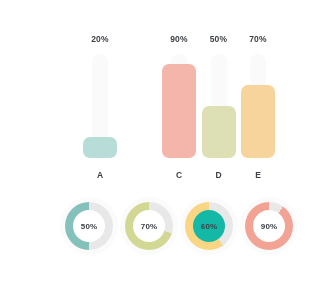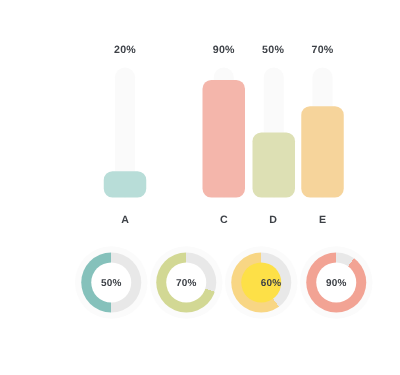--- a/index.html
+++ b/index.html
@@ -181,21 +181,21 @@
       <div class="donut-group" style="left: 60px;">
         <div class="donut-halo" style="background: rgb(251, 251, 251);"></div>
         <div class="donut-ring" style="background: conic-gradient(rgb(232, 232, 232) 0deg, rgb(232, 232, 232) 108deg, rgb(210, 216, 148) 108deg, rgb(210, 216, 148) 360deg);"></div>
         <div class="donut-hole" style="background: rgb(255, 255, 255);">
           <span class="donut-value">70%</span>
         </div>
       </div>
       <div class="donut-group" style="left: 120px;">
         <div class="donut-halo" style="background: rgb(251, 251, 251);"></div>
         <div class="donut-ring" style="background: conic-gradient(rgb(232, 232, 232) 0deg, rgb(232, 232, 232) 144deg, rgb(248, 214, 132) 144deg, rgb(248, 214, 132) 360deg);"></div>
-        <div class="donut-hole" style="background: #fde047; justify-content: flex-end;">
+        <div class="donut-hole" style="background: #14b8a6;">
           <span class="donut-value">60%</span>
         </div>
       </div>
       <div class="donut-group" style="left: 180px;">
         <div class="donut-halo" style="background: rgb(251, 251, 251);"></div>
         <div class="donut-ring" style="background: conic-gradient(rgb(232, 232, 232) 0deg, rgb(232, 232, 232) 36deg, rgb(242, 163, 148) 36deg, rgb(242, 163, 148) 360deg);"></div>
         <div class="donut-hole" style="background: rgb(255, 255, 255);">
           <span class="donut-value">90%</span>
         </div>
       </div>

